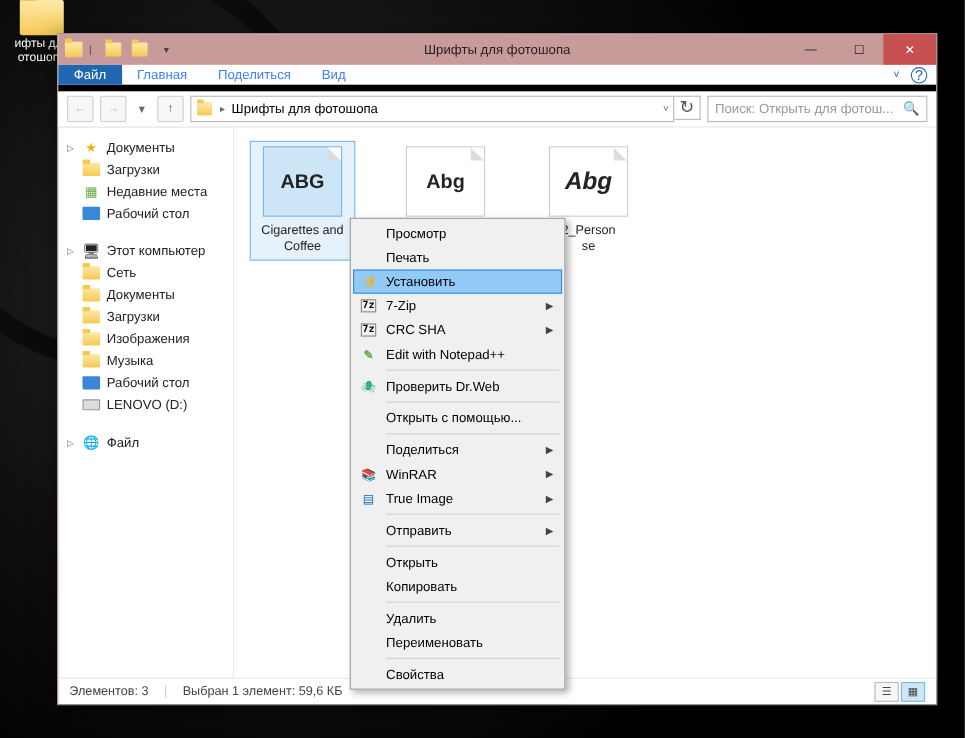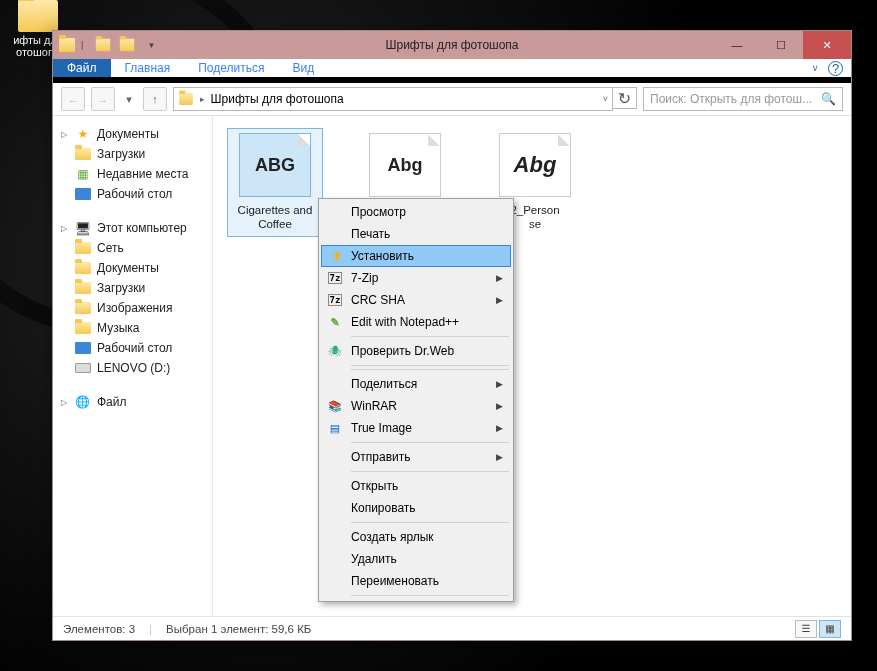--- a/index.html
+++ b/index.html
@@ -281,20 +281,23 @@
       <span>Edit with Notepad++</span>
     </div>
     <div class="ctx-sep"></div>
     <div class="ctx-item">
       <span class="ci-ico">
         <span style="color:#2a7">🕷</span>
       </span>
       <span>Проверить Dr.Web</span>
     </div>
     <div class="ctx-sep"></div>
+    <div class="ctx-item">
+      <span>Открыть с помощью...</span>
+    </div>
     <div class="ctx-sep"></div>
     <div class="ctx-item">
       <span>Поделиться</span>
       <span class="arrow-r">▶</span>
     </div>
     <div class="ctx-item">
       <span class="ci-ico">
         <span>📚</span>
       </span>
       <span>WinRAR</span>
@@ -314,22 +317,22 @@
     </div>
     <div class="ctx-sep"></div>
     <div class="ctx-item">
       <span>Открыть</span>
     </div>
     <div class="ctx-item">
       <span>Копировать</span>
     </div>
     <div class="ctx-sep"></div>
     <div class="ctx-item">
-      <span>Создать ярлык</span>
-    </div>
-    <div class="ctx-item">
       <span>Удалить</span>
     </div>
     <div class="ctx-item">
       <span>Переименовать</span>
     </div>
     <div class="ctx-sep"></div>
+    <div class="ctx-item">
+      <span>Свойства</span>
+    </div>
   </div>
 
 </body></html>

